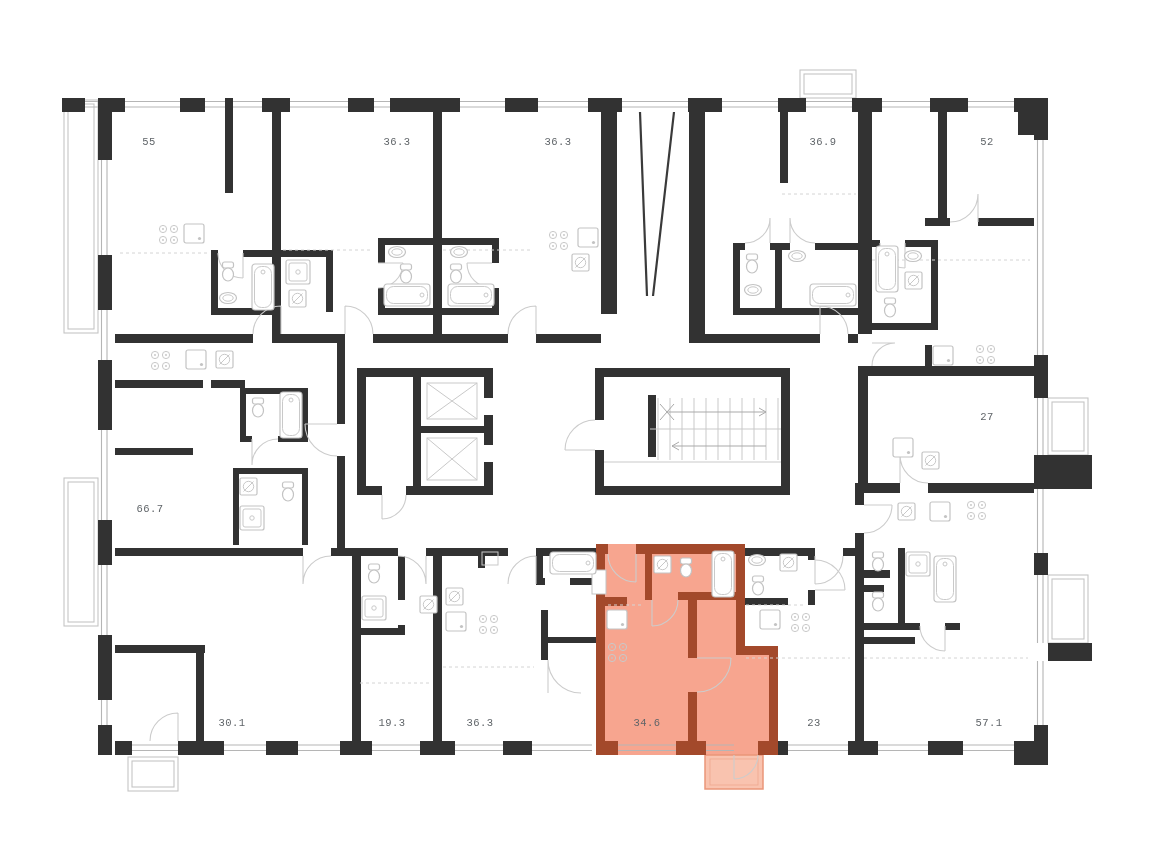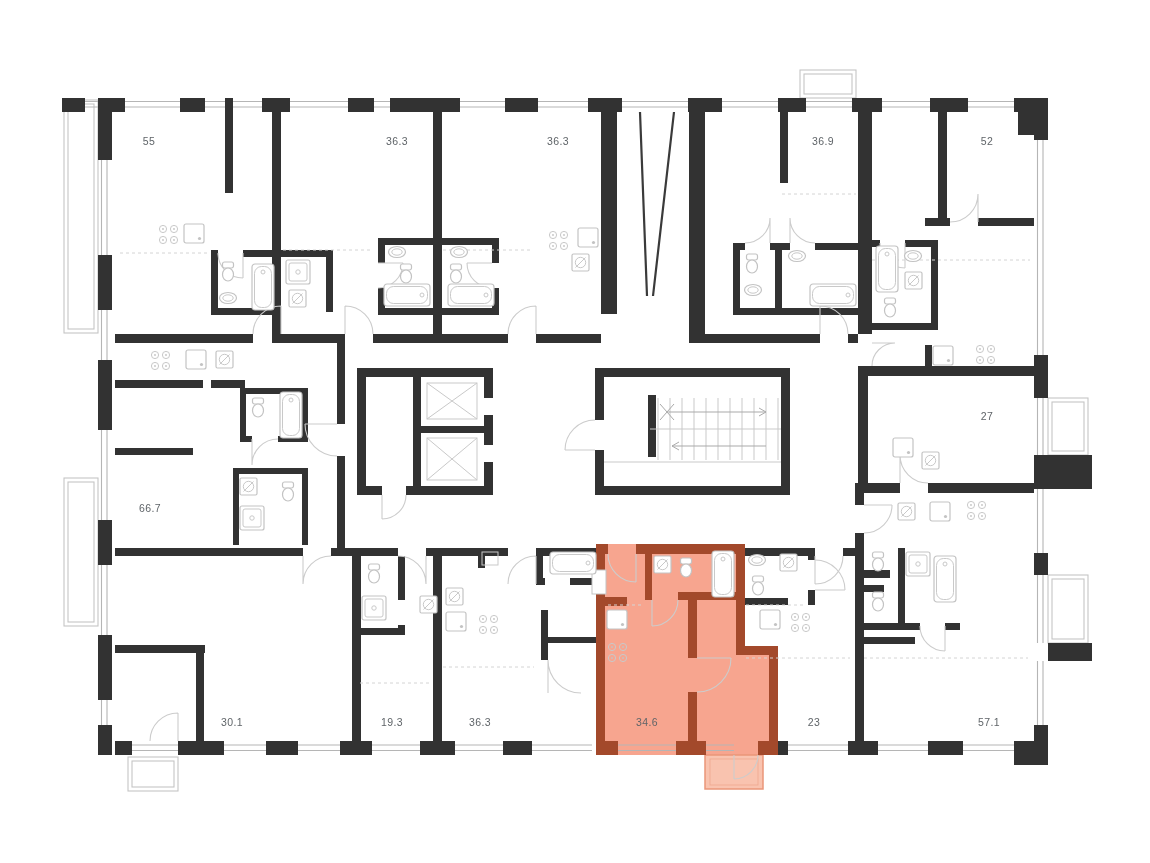--- a/index.html
+++ b/index.html
@@ -1,16 +1,16 @@
 <!DOCTYPE html>
 <html><head>
 <meta charset="utf-8">
 <style>
   html,body{margin:0;padding:0;background:#ffffff;}
-  .stage{width:1122px;height:863px;position:relative;background:#fff;font-family:Liberation Sans, sans-serif;}
+  .stage{width:1122px;height:863px;position:relative;background:#fff;font-family:Liberation Mono, monospace;}
   svg{display:block}
   .w{fill:#323232}
   .hwall{fill:#A3492B}
   .win{stroke:#b5b5b5;stroke-width:1.1;fill:none}
   .thin{stroke:#c9c9c9;stroke-width:1;fill:none}
   .door{stroke:#cccccc;stroke-width:1.1;fill:none}
   .dash{stroke:#d4d4d4;stroke-width:1;stroke-dasharray:3 3;fill:none}
   .bal{stroke:#c5c5c5;stroke-width:1.1;fill:none}
   .f{stroke:#c3c3c3;fill:#ffffff;stroke-width:1.2}
   .lbl{font-size:10.5px;fill:#5F6468;text-anchor:middle;letter-spacing:.4px}

